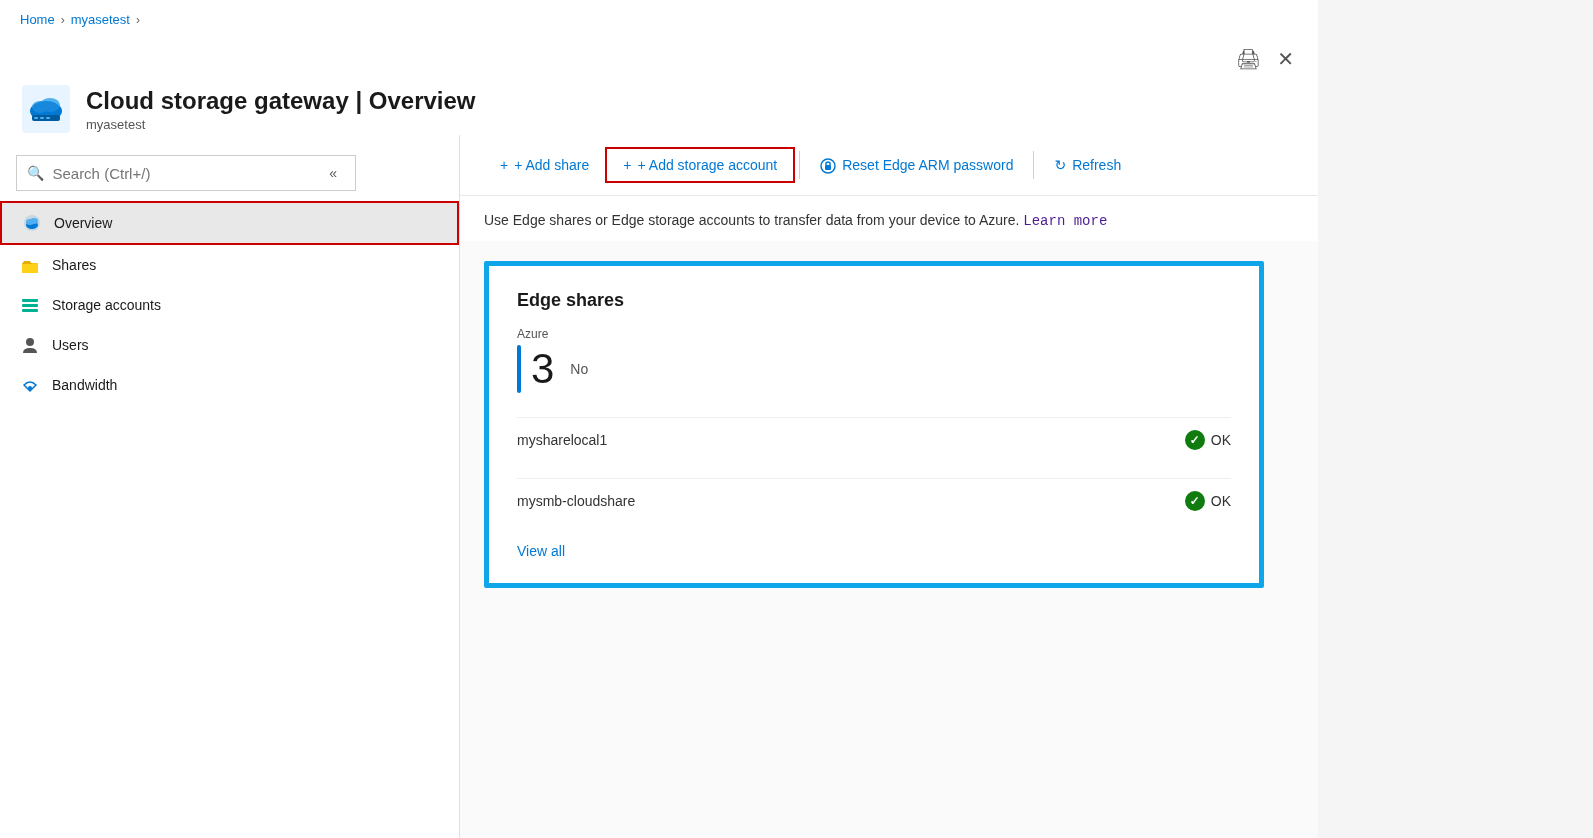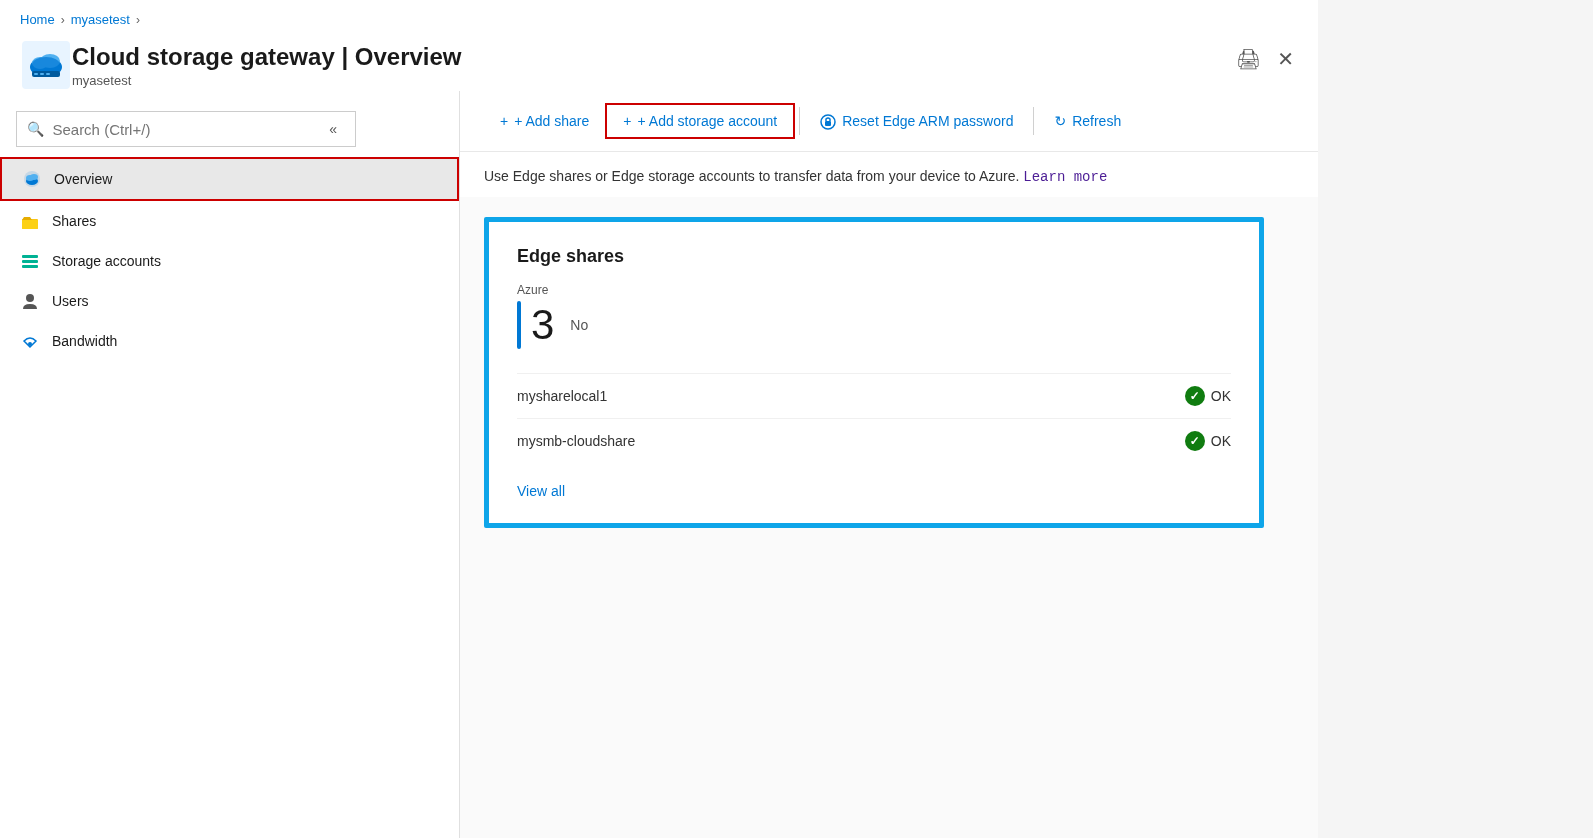--- a/index.html
+++ b/index.html
@@ -7,21 +7,21 @@
 
     .page-wrapper { background: #fff; width: 1318px; min-height: 838px; display: flex; flex-direction: column; }
 
     
     .breadcrumb { display: flex; align-items: center; gap: 6px; padding: 12px 20px 8px 20px; font-size: 13px; }
     .breadcrumb a { color: #0078d4; text-decoration: none; }
     .breadcrumb-sep { color: #666; font-size: 12px; }
 
     
     .page-header { display: flex; align-items: flex-start; justify-content: space-between; padding: 4px 24px 0 20px; }
-    .page-header-left { display: flex; align-items: center; gap: 0; }
+    .page-header-left { display: flex; align-items: center; gap: 14px; margin-top: 44px; }
     .page-icon { width: 52px; height: 52px; display: flex; align-items: center; justify-content: center; }
     .page-icon svg { width: 48px; height: 48px; }
     .page-title-block { display: flex; flex-direction: column; }
     .page-title { font-size: 24px; font-weight: 600; color: #1a1a1a; }
     .page-subtitle { font-size: 13px; color: #555; margin-top: 2px; }
     .header-icons { display: flex; align-items: center; gap: 16px; margin-top: 8px; }
     .print-icon { font-size: 18px; color: #555; cursor: pointer; }
     .close-icon-btn { font-size: 20px; color: #555; cursor: pointer; background: none; border: none; }
 
     
@@ -57,21 +57,21 @@
 
     
     .card { background: #fff; border: 5px solid #0ea5e9; border-radius: 2px; padding: 24px 28px; max-width: 780px; }
     .card-title { font-size: 18px; font-weight: 600; margin-bottom: 16px; color: #1a1a1a; }
     .total-label { font-size: 12px; color: #555; margin-bottom: 4px; }
     .total-row { display: flex; align-items: center; gap: 10px; margin-bottom: 24px; }
     .total-bar { width: 4px; height: 48px; background: #0078d4; border-radius: 2px; }
     .total-number { font-size: 42px; font-weight: 300; color: #1a1a1a; line-height: 1; }
     .total-unit { font-size: 14px; color: #555; margin-left: 6px; }
 
-    .share-list { display: flex; flex-direction: column; gap: 0; }
+    .share-list { display: flex; flex-direction: column; gap: 16px; }
     .share-row { display: flex; align-items: center; justify-content: space-between; padding: 12px 0; border-top: 1px solid #f0f0f0; }
     .share-name { font-size: 14px; color: #333; }
     .share-status { display: flex; align-items: center; gap: 6px; font-size: 14px; color: #333; }
     .status-ok-icon { width: 20px; height: 20px; background: #107c10; border-radius: 50%; display: flex; align-items: center; justify-content: center; color: #fff; font-size: 12px; font-weight: bold; }
 
     .view-all-link { display: inline-block; margin-top: 20px; color: #0078d4; font-size: 14px; text-decoration: none; cursor: pointer; }
   </style>
 </head>
 <body>
 

